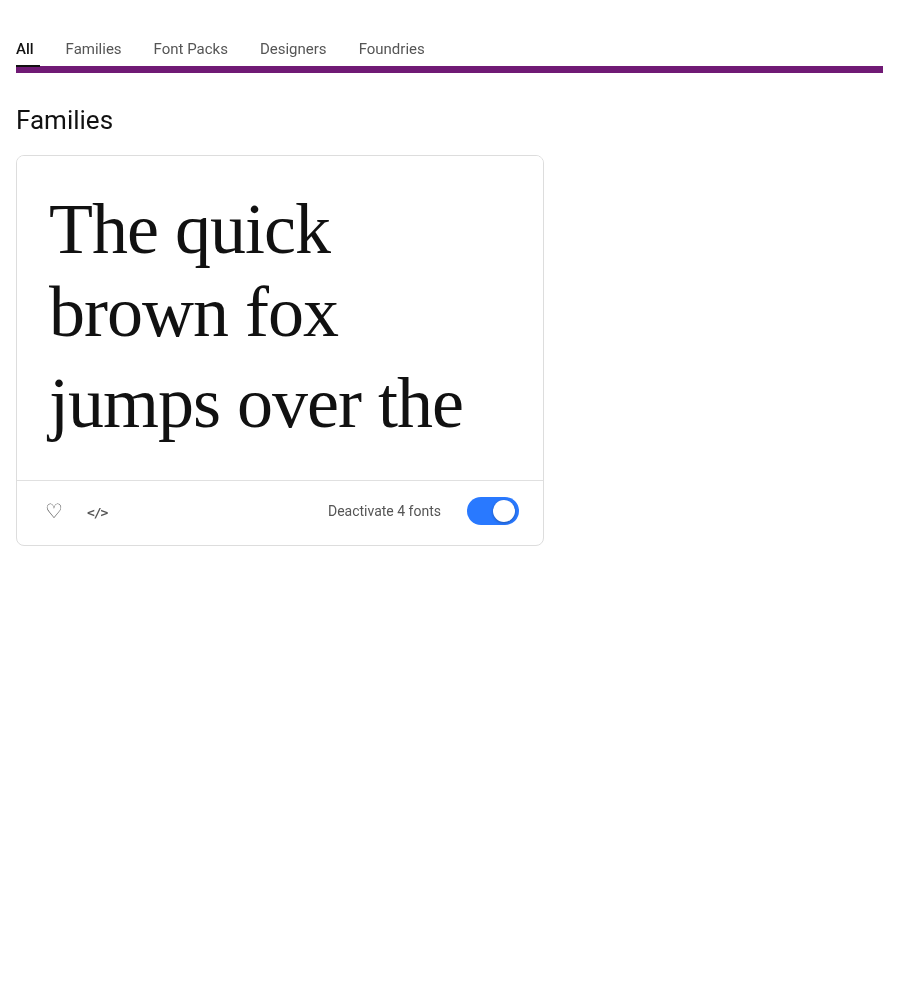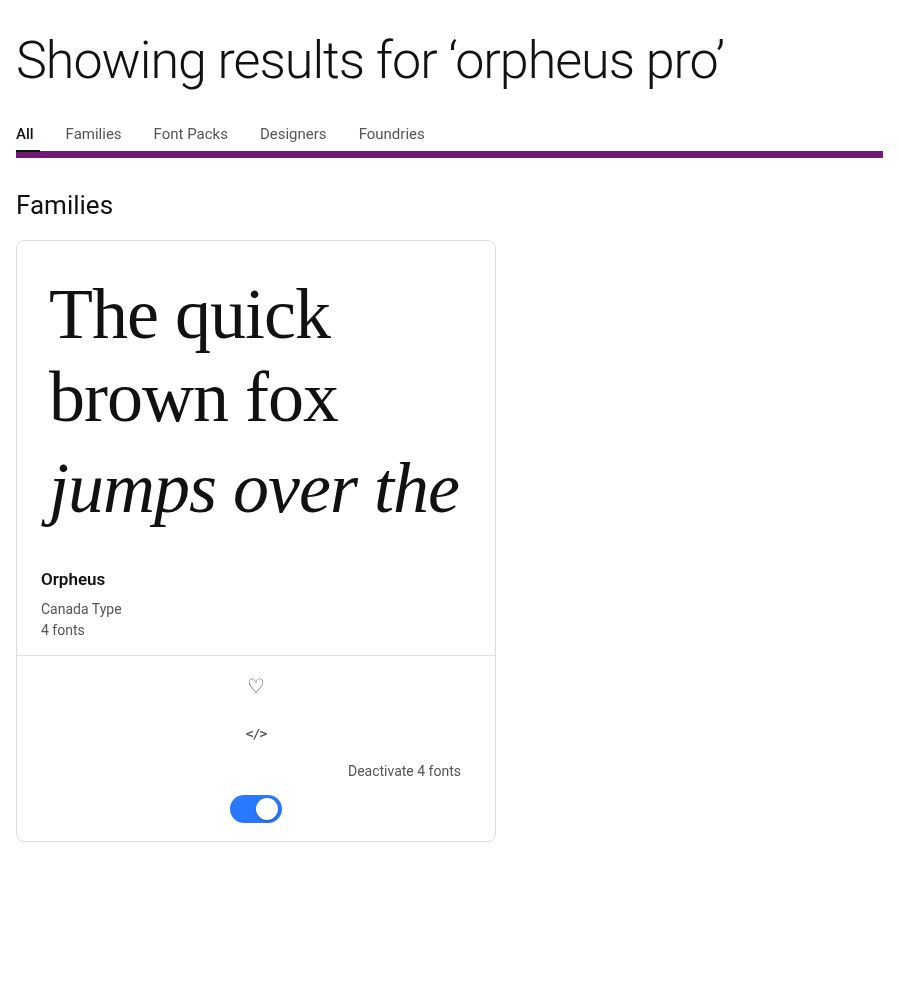--- a/index.html
+++ b/index.html
@@ -71,21 +71,21 @@
     .section-title {
       font-size: 26px;
       font-weight: 400;
       margin-bottom: 20px;
       color: #111;
     }
 
     .font-card {
       border: 1px solid #ddd;
       border-radius: 8px;
-      width: 480px;
+      width: 528px;
       overflow: hidden;
       background: #fff;
       margin-top: 12px;
     }
 
     .font-preview {
       padding: 32px 32px 0 32px;
       height: 310px;
       overflow: hidden;
       position: relative;
@@ -122,21 +122,20 @@
       border: none;
       border-top: 1px solid #e0e0e0;
       margin: 14px 0 0 0;
     }
 
     .font-actions {
       padding: 14px 24px 18px 24px;
       display: flex;
       align-items: center;
       gap: 16px;
-      flex-direction: column;
     }
 
     .action-icon-btn {
       background: none;
       border: none;
       cursor: pointer;
       padding: 4px;
       color: #555;
       display: flex;
       align-items: center;
@@ -199,47 +198,39 @@
       font-family: monospace;
       font-weight: 600;
       letter-spacing: -1px;
     }
   </style>
 </head>
 <body>
 
 <div class="page-wrapper">
 
-  <h1 class="search-title">Showing results for ‘orpheus pro’</h1>
 
   <nav class="tabs-container">
     <div class="tab-item active">All</div>
     <div class="tab-item">Families</div>
     <div class="tab-item">Font Packs</div>
     <div class="tab-item">Designers</div>
     <div class="tab-item">Foundries</div>
   </nav>
 
   <h2 class="section-title">Families</h2>
 
   <div class="font-card">
 
     <div class="font-preview">
       <div class="font-preview-text">
-        The quick<br>brown fox<br><span style="position:relative;bottom:-8px;font-style:italic;">jumps over the</span>
+        The quick<br>brown fox<br><span style="position:relative;bottom:-8px;">jumps over the</span>
       </div>
     </div>
 
-    <div class="font-info">
-      <div class="font-name">Orpheus</div>
-      <div class="font-meta">
-        <div>Canada Type</div>
-        <div>4 fonts</div>
-      </div>
-    </div>
 
     <hr class="font-divider">
 
     <div class="font-actions">
 
       <button class="action-icon-btn" title="Favorite">
         <span class="heart-icon"></span>
       </button>
 
       <button class="action-icon-btn" title="Embed code">

